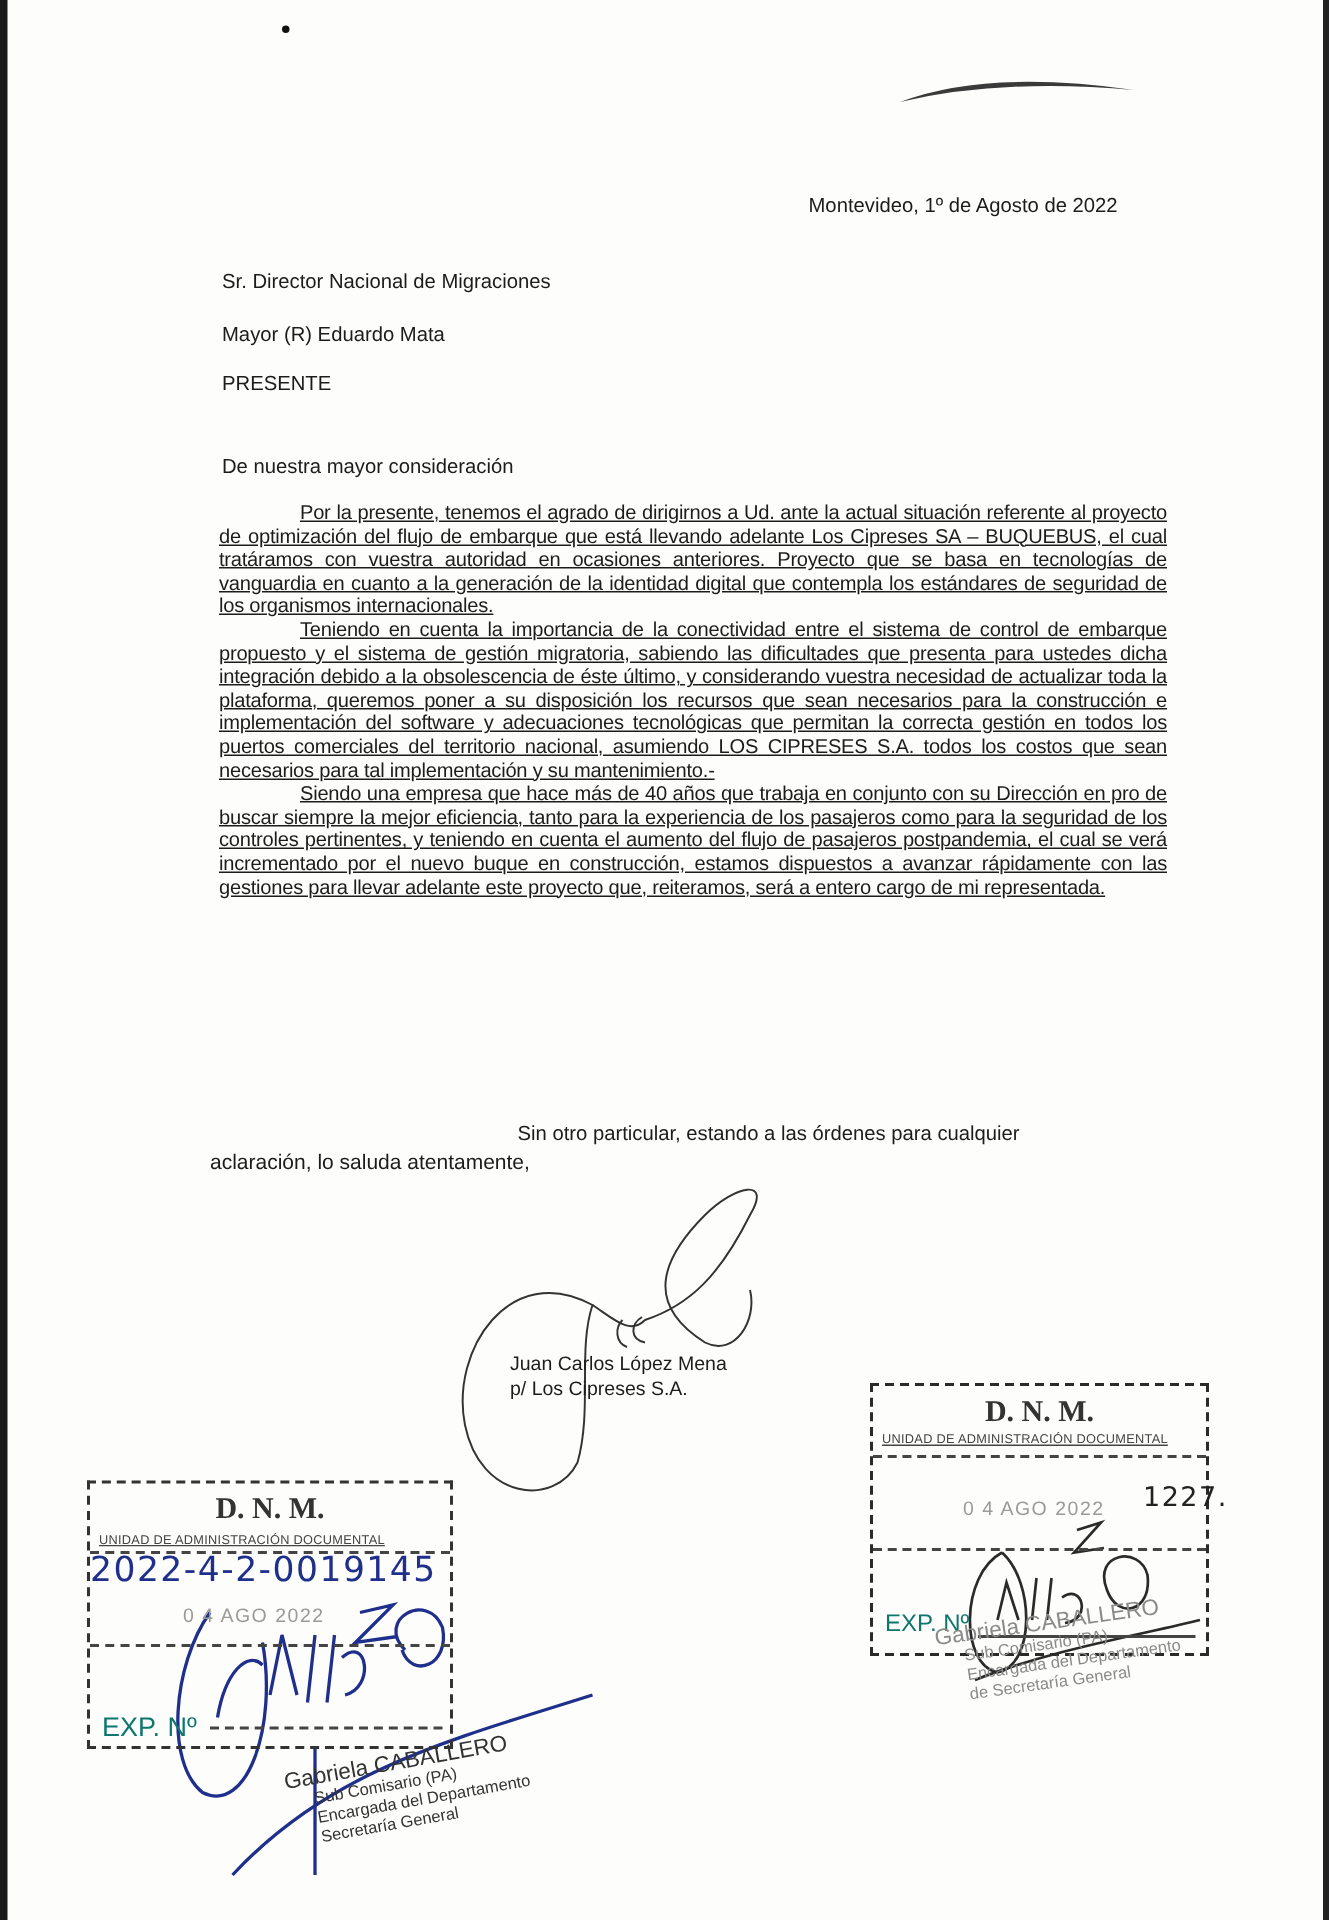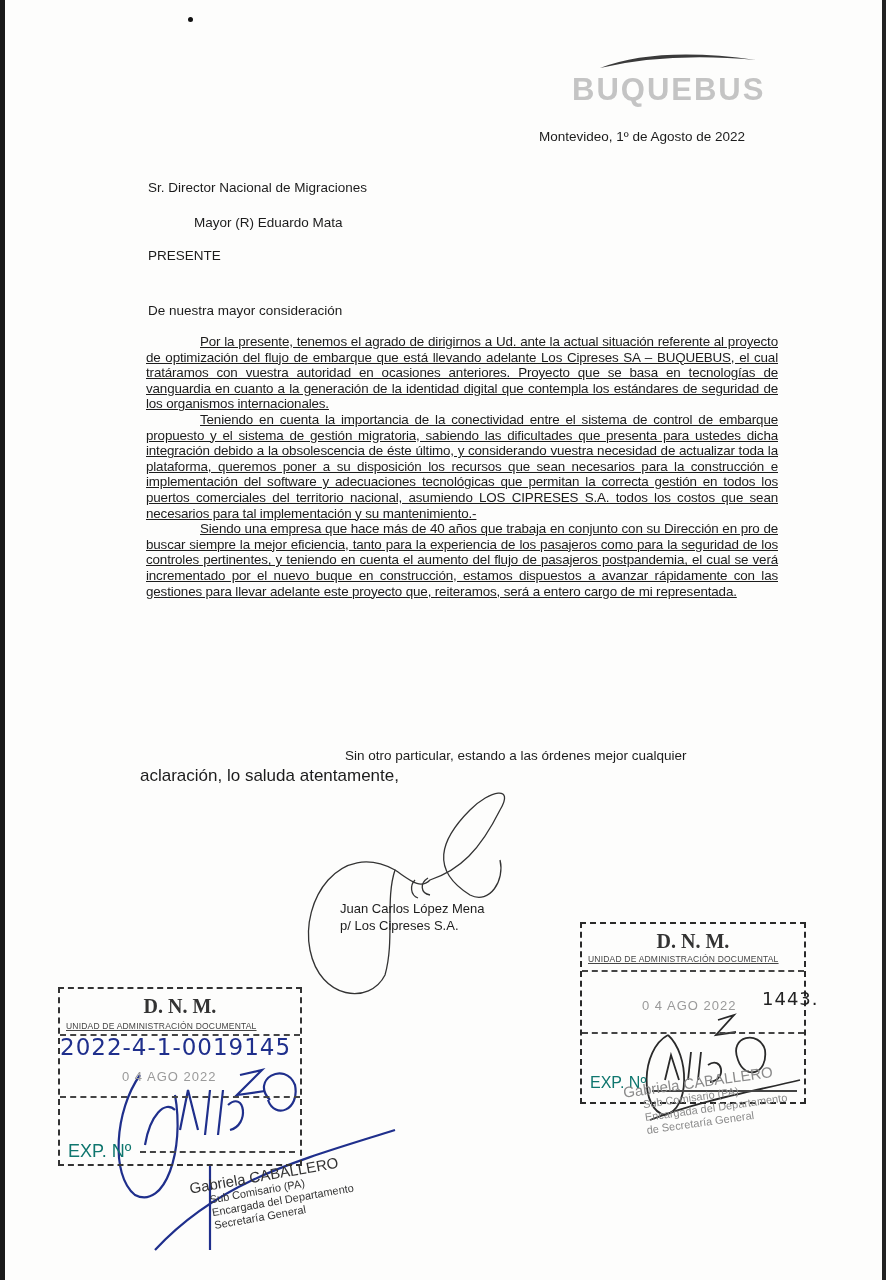--- a/index.html
+++ b/index.html
@@ -15,31 +15,31 @@
 
   .logo { position: absolute; left: 570px; top: 48px; width: 215px; height: 62px; }
   .logo svg { position: absolute; left: 28px; top: 0; }
   .logo-text {
     position: absolute; left: 2px; top: 24px;
     font-size: 31px; font-weight: bold; letter-spacing: 2px; color: #c4c4c4;
   }
   .date { position: absolute; left: 539px; top: 129px; font-size: 13.5px; text-align: right; }
 
   .addr { position: absolute; left: 148px; font-size: 13.5px; text-align: right; }
-  .a1 { top: 180px; } .a2 { top: 215px; margin-left: 46px; } .a3 { top: 248px; } .a4 { top: 303px; }
+  .a1 { top: 180px; } .a2 { top: 215px; } .a3 { top: 248px; } .a4 { top: 303px; }
 
   .body-text {
     position: absolute; left: 146px; width: 632px;
     font-size: 13.4px; line-height: 15.6px; text-align: justify; letter-spacing: -0.15px;
   }
   .body-text p { margin: 0; text-indent: 54px; }
   .p1 { top: 334px; text-decoration: underline; }
 
   .closing1 { position: absolute; left: 345px; top: 748px; font-size: 13.5px; }
-  .closing2 { position: absolute; left: 140px; top: 766px; font-size: 17px; }
+  .closing2 { position: absolute; left: 140px; top: 766px; font-size: 14px; }
 
   .sig-svg { position: absolute; left: 0; top: 0; pointer-events: none; }
   .signer { position: absolute; left: 340px; top: 900px; font-size: 13px; line-height: 17px; }
 
   .stamp {
     position: absolute; border: 2px dashed #333; background: transparent;
   }
   .stamp-left { left: 58px; top: 987px; width: 240px; height: 175px; }
   .stamp-right { left: 580px; top: 922px; width: 222px; height: 178px; border-color:#2a2a2a; }
   .stamp-title { position: absolute; left: 0; width: 100%; text-align: center; font-family: "Liberation Serif", serif; font-weight: bold; font-size: 20px; color: #333; }
@@ -62,36 +62,35 @@
 <body>
 
 <div class="edge-left"></div>
 <div class="edge-right"></div>
 <div class="speck"></div>
 
 <div class="logo">
   <svg width="160" height="22" viewBox="0 0 160 22">
     <path d="M2 20 Q60 -2 158 12 Q70 4 2 20 Z" fill="#3a3a3a"></path>
   </svg>
-  <div class="logo-text">BUQUEBUS</div>
 </div>
 <div class="date">Montevideo, 1º de Agosto de 2022</div>
 
 <div class="addr a1">Sr. Director Nacional de Migraciones</div>
 <div class="addr a2">Mayor (R) Eduardo Mata</div>
 <div class="addr a3">PRESENTE</div>
 <div class="addr a4">De nuestra mayor consideración</div>
 
 <div class="body-text p1">
   <p>Por la presente, tenemos el agrado de dirigirnos a Ud. ante la actual situación referente al proyecto de optimización del flujo de embarque que está llevando adelante Los Cipreses SA – BUQUEBUS, el cual tratáramos con vuestra autoridad en ocasiones anteriores. Proyecto que se basa en tecnologías de vanguardia en cuanto a la generación de la identidad digital que contempla los estándares de seguridad de los organismos internacionales.</p>
   <p>Teniendo en cuenta la importancia de la conectividad entre el sistema de control de embarque propuesto y el sistema de gestión migratoria, sabiendo las dificultades que presenta para ustedes dicha integración debido a la obsolescencia de éste último, y considerando vuestra necesidad de actualizar toda la plataforma, queremos poner a su disposición los recursos que sean necesarios para la construcción e implementación del software y adecuaciones tecnológicas que permitan la correcta gestión en todos los puertos comerciales del territorio nacional, asumiendo LOS CIPRESES S.A. todos los costos que sean necesarios para tal implementación y su mantenimiento.-</p>
   <p>Siendo una empresa que hace más de 40 años que trabaja en conjunto con su Dirección en pro de buscar siempre la mejor eficiencia, tanto para la experiencia de los pasajeros como para la seguridad de los controles pertinentes, y teniendo en cuenta el aumento del flujo de pasajeros postpandemia, el cual se verá incrementado por el nuevo buque en construcción, estamos dispuestos a avanzar rápidamente con las gestiones para llevar adelante este proyecto que, reiteramos, será a entero cargo de mi representada.</p>
 </div>
 
-<div class="closing1">Sin otro particular, estando a las órdenes mejor cualquier</div>
+<div class="closing1">Sin otro particular, estando a las órdenes para cualquier</div>
 <div class="closing2">aclaración, lo saluda atentamente,</div>
 
 <svg class="sig-svg" width="886" height="1280">
   <g fill="none" stroke="#333" stroke-width="1.3">
     <path d="M395 870 C340 840 300 900 310 950 C320 1000 370 1005 385 975 C395 940 385 900 395 870 Z"></path>
     <path d="M395 870 C410 880 420 890 430 880 C460 870 480 850 500 810 C515 785 490 790 470 810 C440 840 430 870 470 895 C490 905 505 880 500 860"></path>
     <path d="M415 880 C410 885 410 895 418 898"></path>
     <path d="M428 878 C420 883 420 893 430 895"></path>
   </g>
   <g fill="none" stroke="#1f2f8c" stroke-width="2.2">
@@ -116,32 +115,32 @@
 
 <div class="stamp stamp-left">
   <div class="stamp-title" style="top:6px">D. N. M.</div>
   <div class="stamp-sub" style="top:32px">Unidad de Administración Documental</div>
   <div class="stamp-line" style="top:45px"></div>
   <div class="stamp-date" style="left:62px;top:80px">0 4 AGO 2022</div>
   <div class="stamp-line" style="top:107px"></div>
   <div class="stamp-exp" style="left:8px;top:152px">EXP. Nº</div>
   <div class="stamp-line" style="top:162px;left:80px;width:155px"></div>
 </div>
-<div class="handwritten" style="left:60px;top:1034px">2022-4-1-0019145</div>
+<div class="handwritten" style="left:60px;top:1034px">2022-4-2-0019145</div>
 
 <div class="stamp stamp-right">
   <div class="stamp-title" style="top:6px">D. N. M.</div>
   <div class="stamp-sub" style="top:30px">Unidad de Administración Documental</div>
   <div class="stamp-line" style="top:46px"></div>
   <div class="stamp-date" style="left:60px;top:74px">0 4 AGO 2022</div>
   <div class="stamp-line" style="top:108px"></div>
   <div class="stamp-exp" style="left:8px;top:150px;font-size:16px">EXP. Nº</div>
   <div class="stamp-line" style="top:166px;left:70px;width:145px;border-top-style:solid"></div>
 </div>
-<div class="handwritten handwritten-right" style="left:762px;top:988px">1443.</div>
+<div class="handwritten handwritten-right" style="left:762px;top:988px">1227.</div>
 
 <div class="official official-left">
   <div class="on">Gabriela CABALLERO</div>
   <div class="ol">Sub Comisario (PA)</div>
   <div class="ol">Encargada del Departamento</div>
   <div class="ol">Secretaría General</div>
 </div>
 <div class="official official-right">
   <div class="on">Gabriela CABALLERO</div>
   <div class="ol">Sub Comisario (PA)</div>

